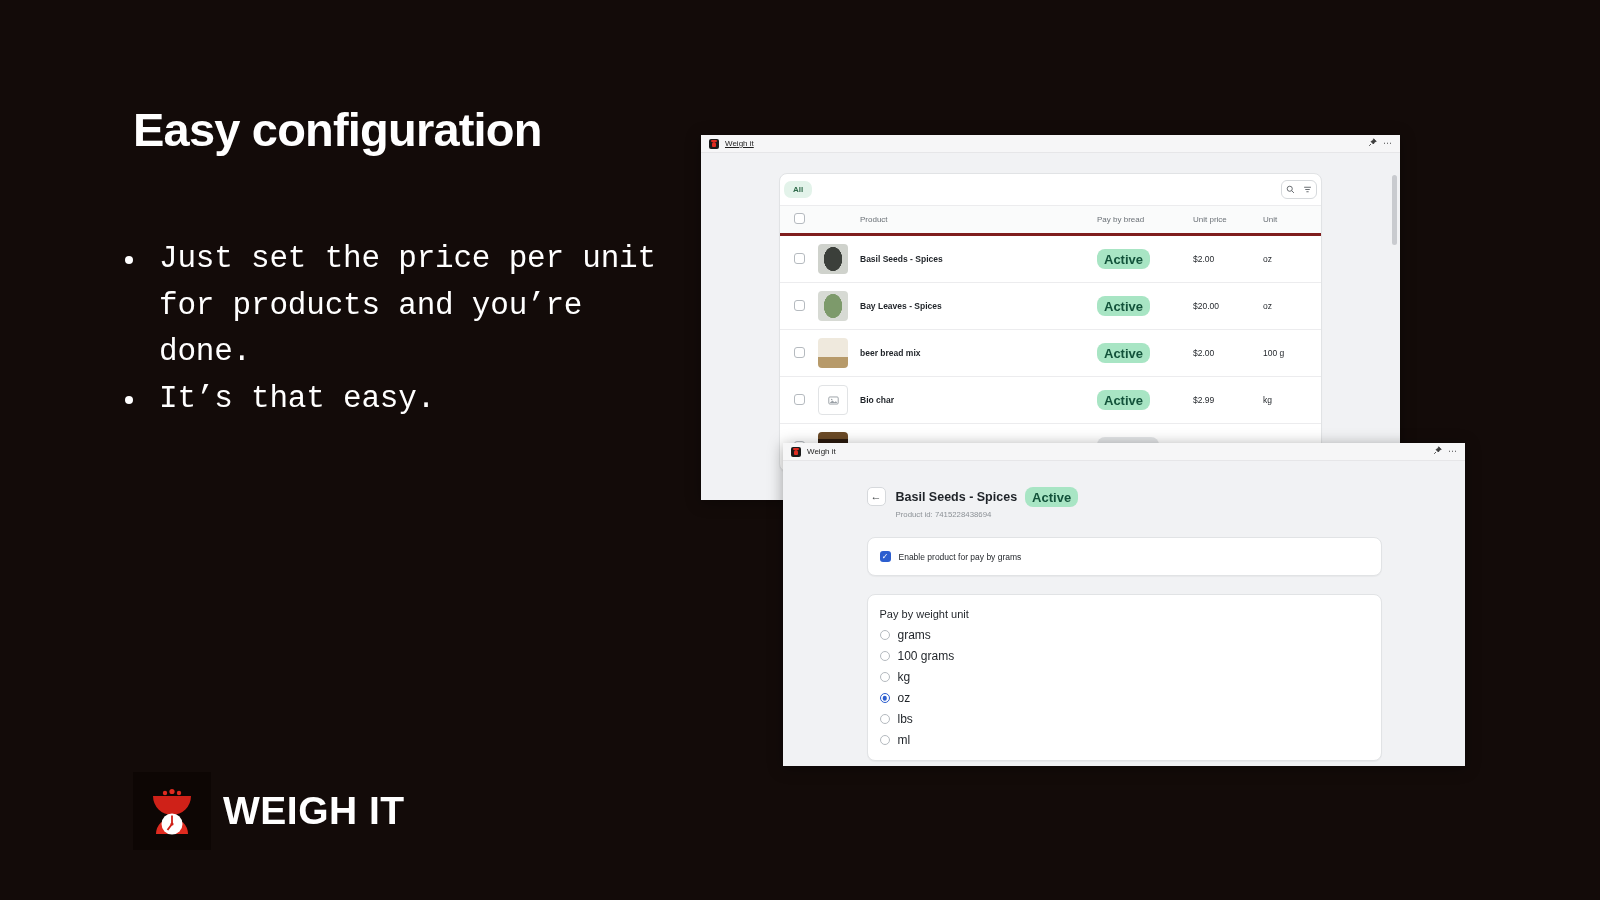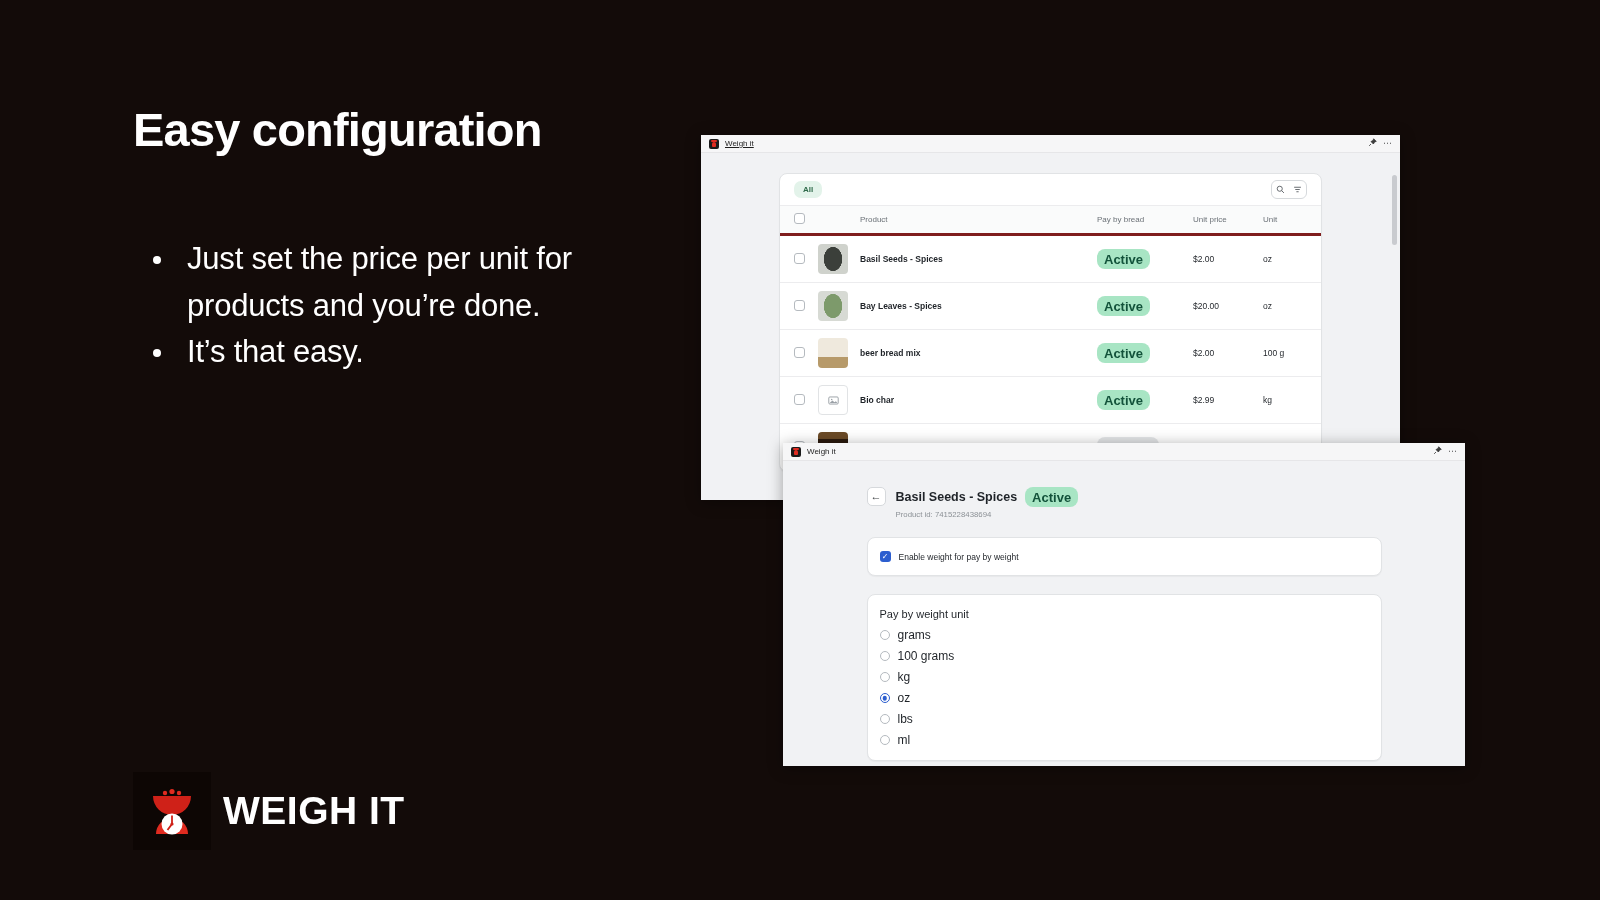--- a/index.html
+++ b/index.html
@@ -11,22 +11,23 @@
   }
   .stage { position: relative; width: 1600px; height: 900px; background: #130b09; }
 
   
   .headline {
     position: absolute; left: 133px; top: 104px;
     font-size: 47px; font-weight: 700; color: #ffffff;
     letter-spacing: -0.8px; line-height: 1.1;
   }
   .bullets {
-    position: absolute; left: 146px; top: 236px; width: 540px;
+    position: absolute; left: 118px; top: 236px; width: 540px;
     color: #ffffff;
+    font-family: Liberation Mono, monospace;
   }
   .bullets ul { list-style: none; }
   .bullets li {
     position: relative; padding-left: 41px;
     font-size: 31px; line-height: 1.5; font-weight: 400;
     letter-spacing: -0.2px;
   }
   .bullets li::before {
     content: ""; position: absolute; left: 7px; top: 20px;
     width: 8px; height: 8px; border-radius: 50%; background: #ffffff;
@@ -84,21 +85,21 @@
   
   .page-pad { padding: 20px 78px 0 78px; }
   .page-title { font-size: 13px; font-weight: 700; color: #1f1f1f; margin-bottom: 18px; }
 
   .card {
     background: #ffffff; border: 1px solid #e1e3e5; border-radius: 8px;
     box-shadow: 0 1px 1px rgba(0,0,0,.04);
     overflow: hidden;
   }
   .tbl-toolbar {
-    display: flex; align-items: center; padding: 6px 14px; gap: 6px;
+    display: flex; align-items: center; padding: 6px 4px; gap: 6px;
     border-bottom: 1px solid #ececee;
   }
   .pill-all {
     background: #e3f3ea; color: #2e6a4a; font-size: 8px; font-weight: 600;
     padding: 4px 9px; border-radius: 7px;
   }
   .tb-spacer { flex: 1 1 auto; }
   .icon-btn-group {
     display: flex; border: 1px solid #d6d9dc; border-radius: 6px; overflow: hidden;
     background: #fff;
@@ -371,21 +372,21 @@
                 <span class="dtl-title">Basil Seeds - Spices</span>
                 <span class="badge active">Active</span>
               </div>
               <div class="dtl-sub">Product id: 7415228438694</div>
             </div>
           </div>
 
           <div class="panel">
             <div class="chk-row">
               <span class="chk-blue">✓</span>
-              <span class="chk-label">Enable weight for pay by weight</span>
+              <span class="chk-label">Enable product for pay by grams</span>
             </div>
           </div>
 
           <div class="panel">
             <div class="field-label">Pay by weight unit</div>
             <div class="radio-row">
               <span class="radio"></span>
               <span class="radio-label">grams</span>
             </div>
             <div class="radio-row">

